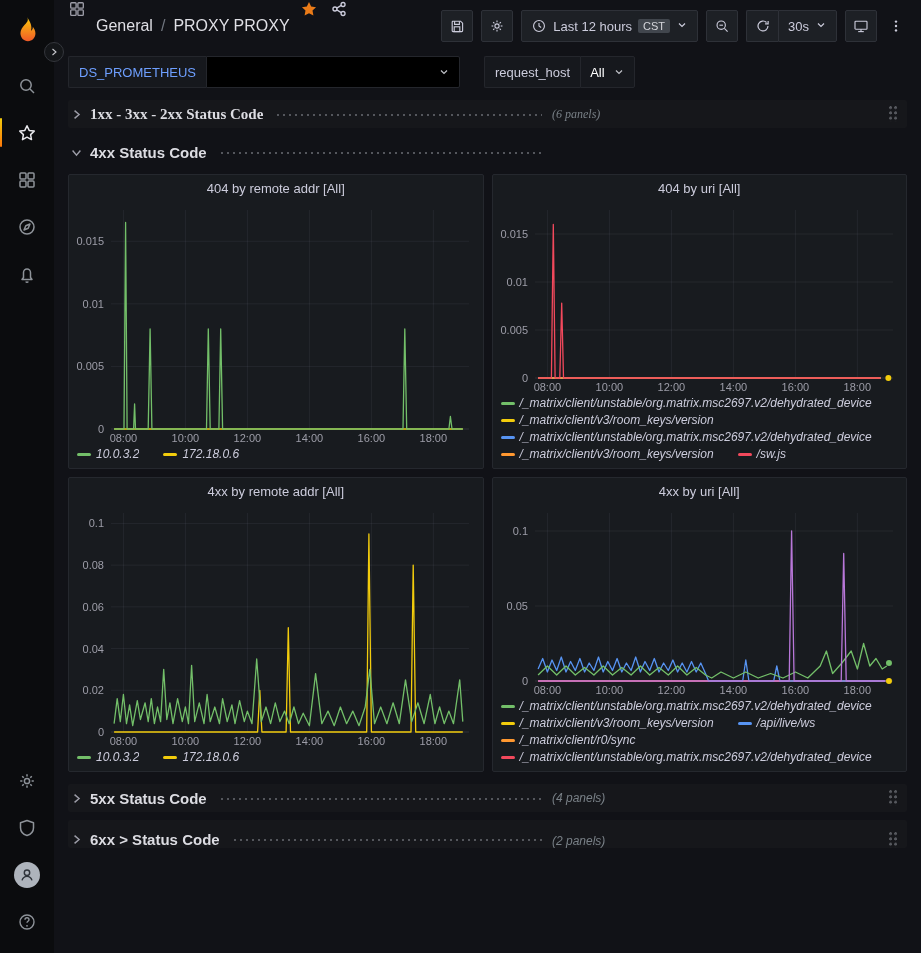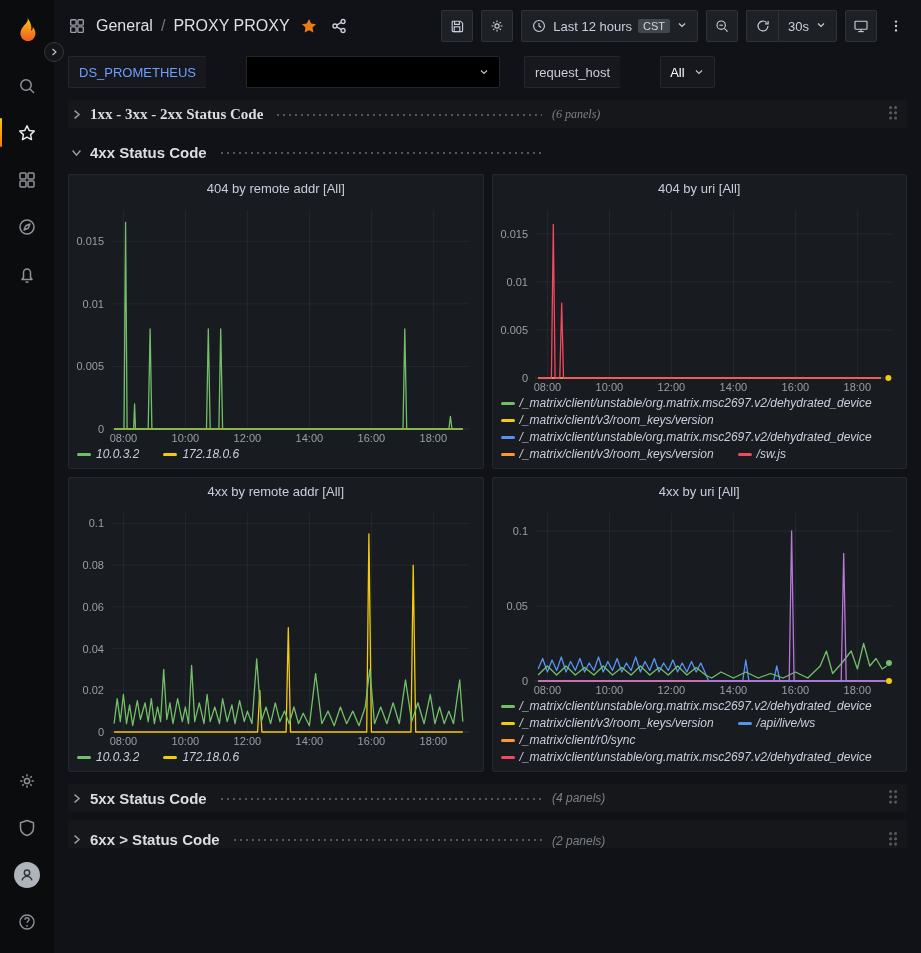--- a/index.html
+++ b/index.html
@@ -25,21 +25,21 @@
   .avatar-circle svg { width:18px; height:18px; color:#2f343b; }
 
   .sidebar-toggle { position:absolute; left:44px; top:42px; width:20px; height:20px; border-radius:50%;
     background:#141619; border:1px solid #34363c; color:#c7c8cd; display:flex; align-items:center; justify-content:center;
     padding:0; cursor:pointer; z-index:6; }
   .sidebar-toggle svg { width:10px; height:10px; }
 
   
   .main { flex:1; display:flex; flex-direction:column; background:#111217; min-width:0; }
 
-  .topbar { height:52px; flex:0 0 52px; display:flex; align-items:center; padding:0 14px 0 14px; gap:10px; }
+  .topbar { height:52px; flex:0 0 52px; display:flex; padding:0 14px 0 14px; gap:10px; }
   .topbar .grid-ic { color:#9d9da8; display:flex; }
   .breadcrumb { display:flex; gap:8px; font-size:16px; color:#dfdfe5; align-items:center; white-space:nowrap; }
   .breadcrumb a { text-decoration:none; color:inherit; cursor:pointer; }
   .breadcrumb .sep { color:#70757f; }
   .bc-title { font-weight:500; color:#ffffff; }
   .hdr-star { color:#eb7b18; display:flex; cursor:pointer; }
   .hdr-share { color:#ccccdc; display:flex; cursor:pointer; margin-left:2px; }
   .hdr-star svg, .hdr-share svg, .grid-ic svg { width:18px; height:18px; }
 
   .toolbar { margin-left:auto; display:flex; align-items:center; gap:8px; }
@@ -56,21 +56,21 @@
     color:#ccccdc; cursor:pointer; }
   .kebab-btn svg { width:16px; height:16px; }
 
   
   .submenu { height:40px; flex:0 0 40px; display:flex; align-items:center; padding:0 14px; gap:24px; }
   .var-group { display:flex; align-items:stretch; height:32px; }
   .var-label { display:flex; align-items:center; padding:0 10px; background:#16181d; border:1px solid #24262c; border-right:none;
     font-size:13px; border-radius:2px 0 0 2px; color:#ccccdc; white-space:nowrap; }
   .var-label.ds { color:#6e9fff; font-weight:500; }
   .var-value { display:flex; align-items:center; gap:8px; padding:12px 9px; background:#16181d; border:1px solid #24262c;
-    font-size:13px; color:#ffffff; border-radius:0 2px 2px 0; cursor:pointer;margin-left:40px; }
+    font-size:13px; color:#ffffff; border-radius:0 2px 2px 0; cursor:pointer; }
   .var-value .chev-sm { color:#c0c2c8; display:flex; }
   .var-value.black { background:#000000; width:254px; justify-content:flex-end; }
 
   
   .content { flex:1; padding:2px 14px 0; overflow:hidden; }
   .row-header { display:flex; align-items:center; height:28px; cursor:pointer; padding:0 8px 0 2px; border-radius:2px; }
   .row-header.collapsed { background:#16171b; }
   .rh-mt6 { margin-top:6px;font-family:Liberation Serif, serif; } .rh-mt10 { margin-top:10px; } .rh-mt12 { margin-top:12px; } .rh-mt8 { margin-top:8px;align-items:flex-end; }
   .row-left { flex:0 0 472px; display:flex; align-items:center; gap:6px; min-width:0; }
   .row-chev { color:#9d9da8; display:flex; flex:0 0 14px; }

